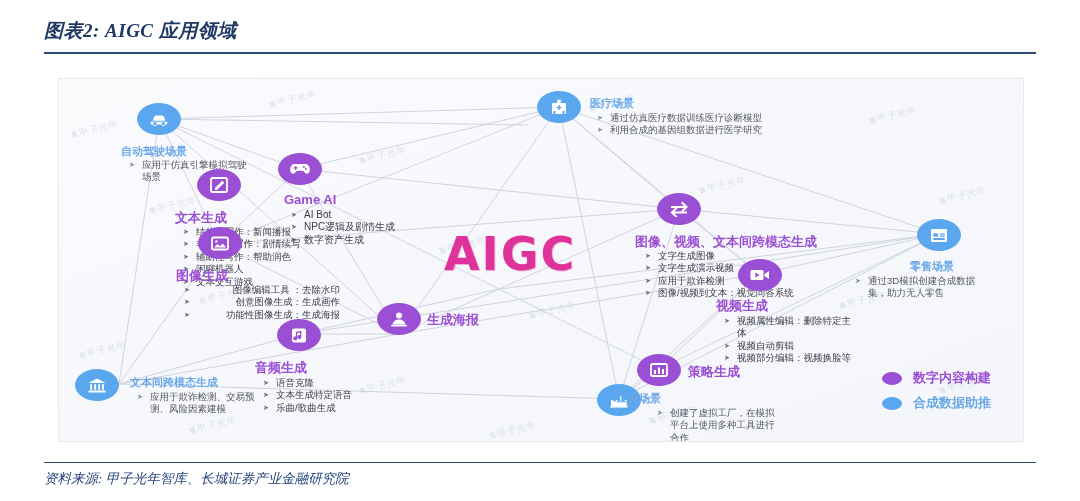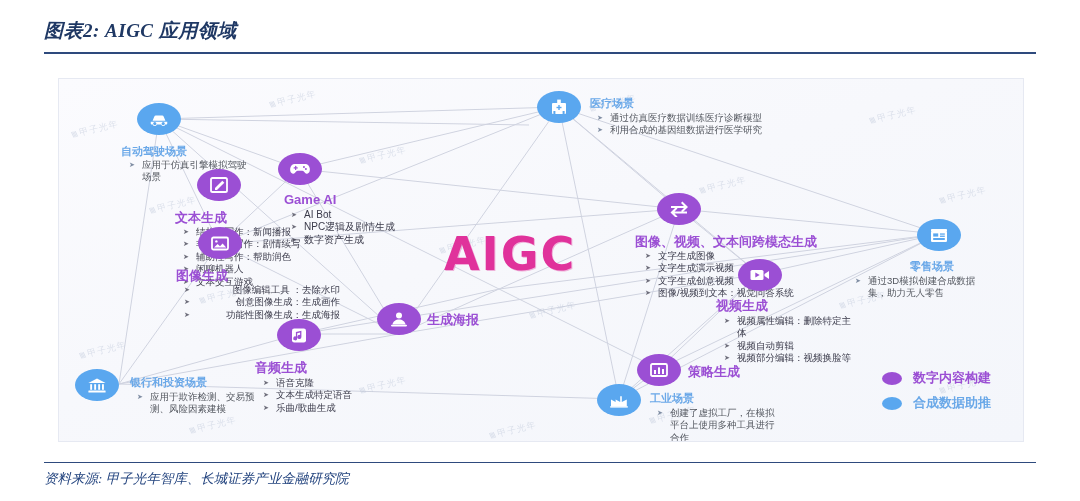--- a/index.html
+++ b/index.html
@@ -258,21 +258,21 @@
         <svg width="22" height="16" viewBox="0 0 22 16">
             <path d="M3 5h13l-3-3 1.4-1.4L20 6 14.4 11.4 13 10l3-3H3z" fill="#fff"></path>
             <path d="M19 11H6l3 3-1.4 1.4L2 10l5.6-5.4L9 6 6 9h13z" fill="#fff" opacity="0"></path>
             <path d="M19 10.5H6.5l3-3-1.4-1.4L2.5 11.5 8.1 17l1.4-1.4-3-3H19z" fill="#fff"></path>
           </svg>
       </div>
       <div class="nlabel purple" style="left:576px;top:154px;font-size:13px;">图像、视频、文本间跨模态生成</div>
       <ul class="bul" style="left:586px;top:171px;width:250px;">
         <li>文字生成图像</li>
         <li>文字生成演示视频</li>
-        <li>文字生成创意视频</li>
+        <li>应用于欺诈检测</li>
         <li>图像/视频到文本：视觉问答系统</li>
       </ul>
     </div>
 
     <div class="node">
       <div class="bubble purple" style="left:679px;top:180px;">
         <svg width="22" height="14" viewBox="0 0 22 14">
             <rect x="1.5" y="2" width="13" height="10" rx="1.6" fill="#fff"></rect>
             <path d="M15.5 6l4.5-3v8l-4.5-3z" fill="#fff"></path>
             <path d="M6.3 4.6l4.4 2.4-4.4 2.4z" fill="#9b4fd4"></path>
@@ -333,21 +333,21 @@
       <div class="bubble blue" style="left:16px;top:290px;">
         <svg width="20" height="17" viewBox="0 0 20 17">
             <path d="M10 1.6L18.6 6H1.4z" fill="#fff"></path>
             <rect x="3.2" y="7.2" width="1.9" height="5.6" fill="#fff"></rect>
             <rect x="7.2" y="7.2" width="1.9" height="5.6" fill="#fff"></rect>
             <rect x="11.2" y="7.2" width="1.9" height="5.6" fill="#fff"></rect>
             <rect x="15" y="7.2" width="1.9" height="5.6" fill="#fff"></rect>
             <rect x="1.4" y="13.6" width="17.2" height="1.9" rx=".5" fill="#fff"></rect>
           </svg>
       </div>
-      <div class="nlabel blue" style="left:71px;top:296px;">银行和投资场景</div>
+      <div class="nlabel blue" style="left:71px;top:296px;">文本间跨模态生成</div>
       <ul class="bul blue" style="left:78px;top:312px;width:118px;">
         <li>应用于欺诈检测、交易预测、风险因素建模</li>
       </ul>
     </div>
 
     <div class="node">
       <div class="bubble purple" style="left:578px;top:275px;">
         <svg width="20" height="16" viewBox="0 0 20 16">
             <rect x="2" y="2" width="16" height="12" rx="1.4" fill="none" stroke="#fff" stroke-width="1.8"></rect>
             <rect x="5" y="8" width="2" height="4" fill="#fff"></rect>
@@ -358,21 +358,21 @@
       <div class="nlabel purple" style="left:629px;top:284px;font-size:13px;">策略生成</div>
     </div>
 
     <div class="node">
       <div class="bubble blue" style="left:538px;top:305px;">
         <svg width="20" height="15" viewBox="0 0 20 15">
             <path d="M2 13.6V6.4l4.6 2.6V6.4L11.2 9V3.2h1.6v5.8L17.8 6.4v7.2z" fill="#fff"></path>
             <rect x="1.2" y="13.2" width="17.6" height="1.4" fill="#fff"></rect>
           </svg>
       </div>
-      <div class="nlabel blue" style="left:591px;top:312px;text-align:right;">工业场景</div>
+      <div class="nlabel blue" style="left:558px;top:312px;text-align:right;">工业场景</div>
       <ul class="bul blue" style="left:598px;top:328px;width:122px;">
         <li>创建了虚拟工厂，在模拟平台上使用多种工具进行合作</li>
       </ul>
     </div>
 
     <div class="legend">
       <div class="row">
         <span class="dot purple"></span>
         <span class="txt purple">数字内容构建</span>
       </div>

